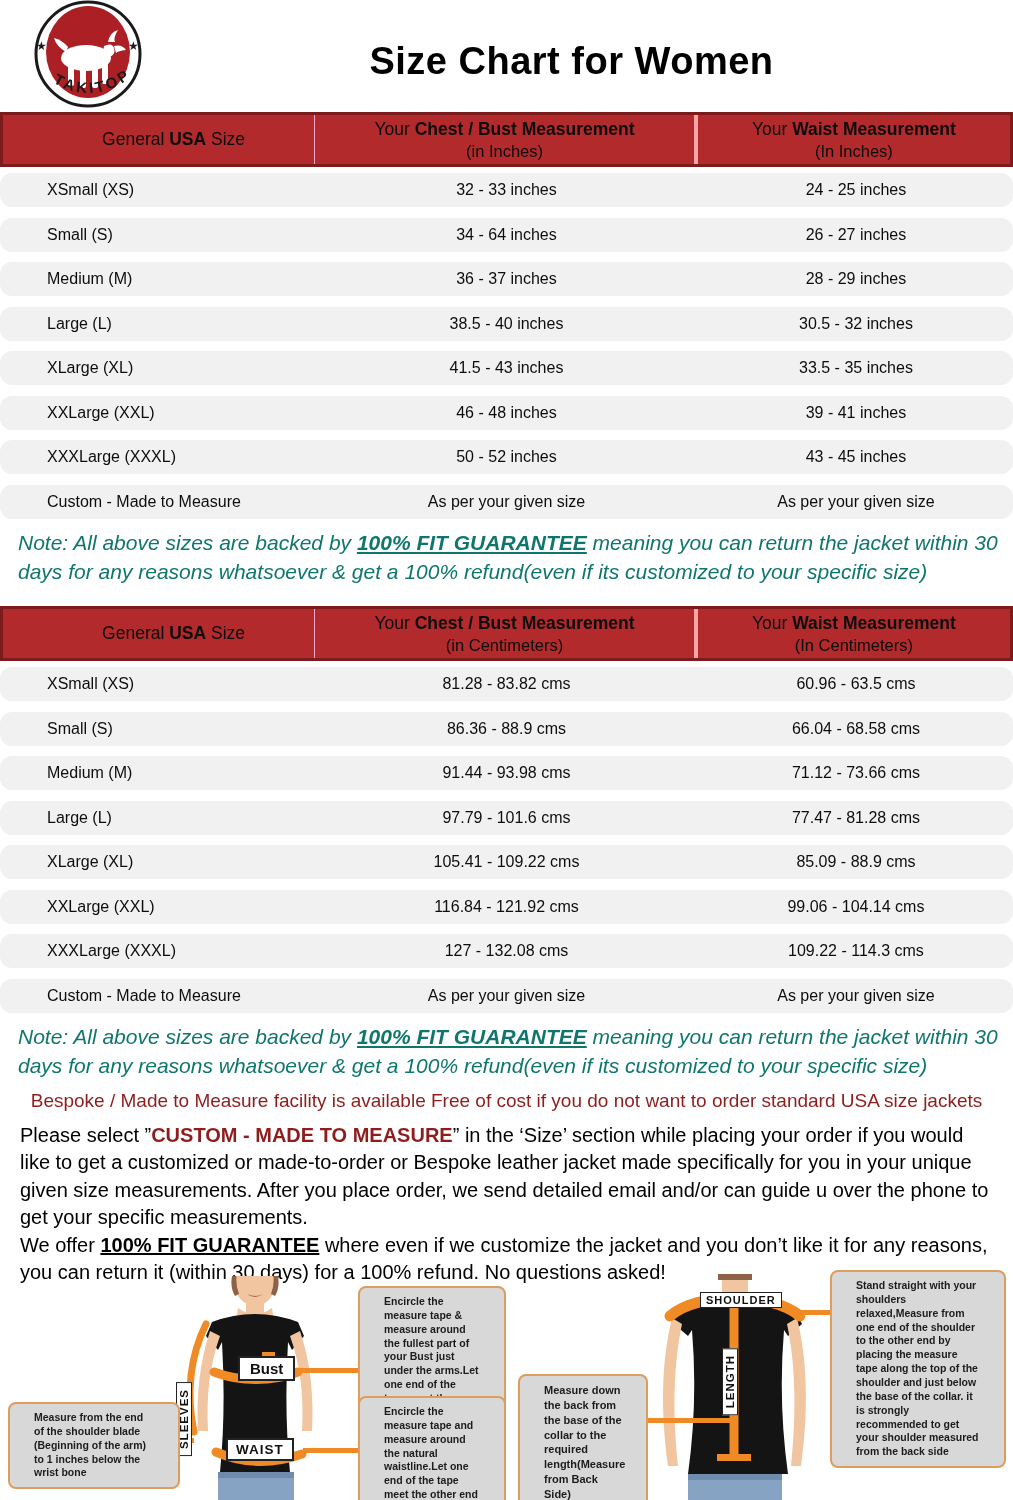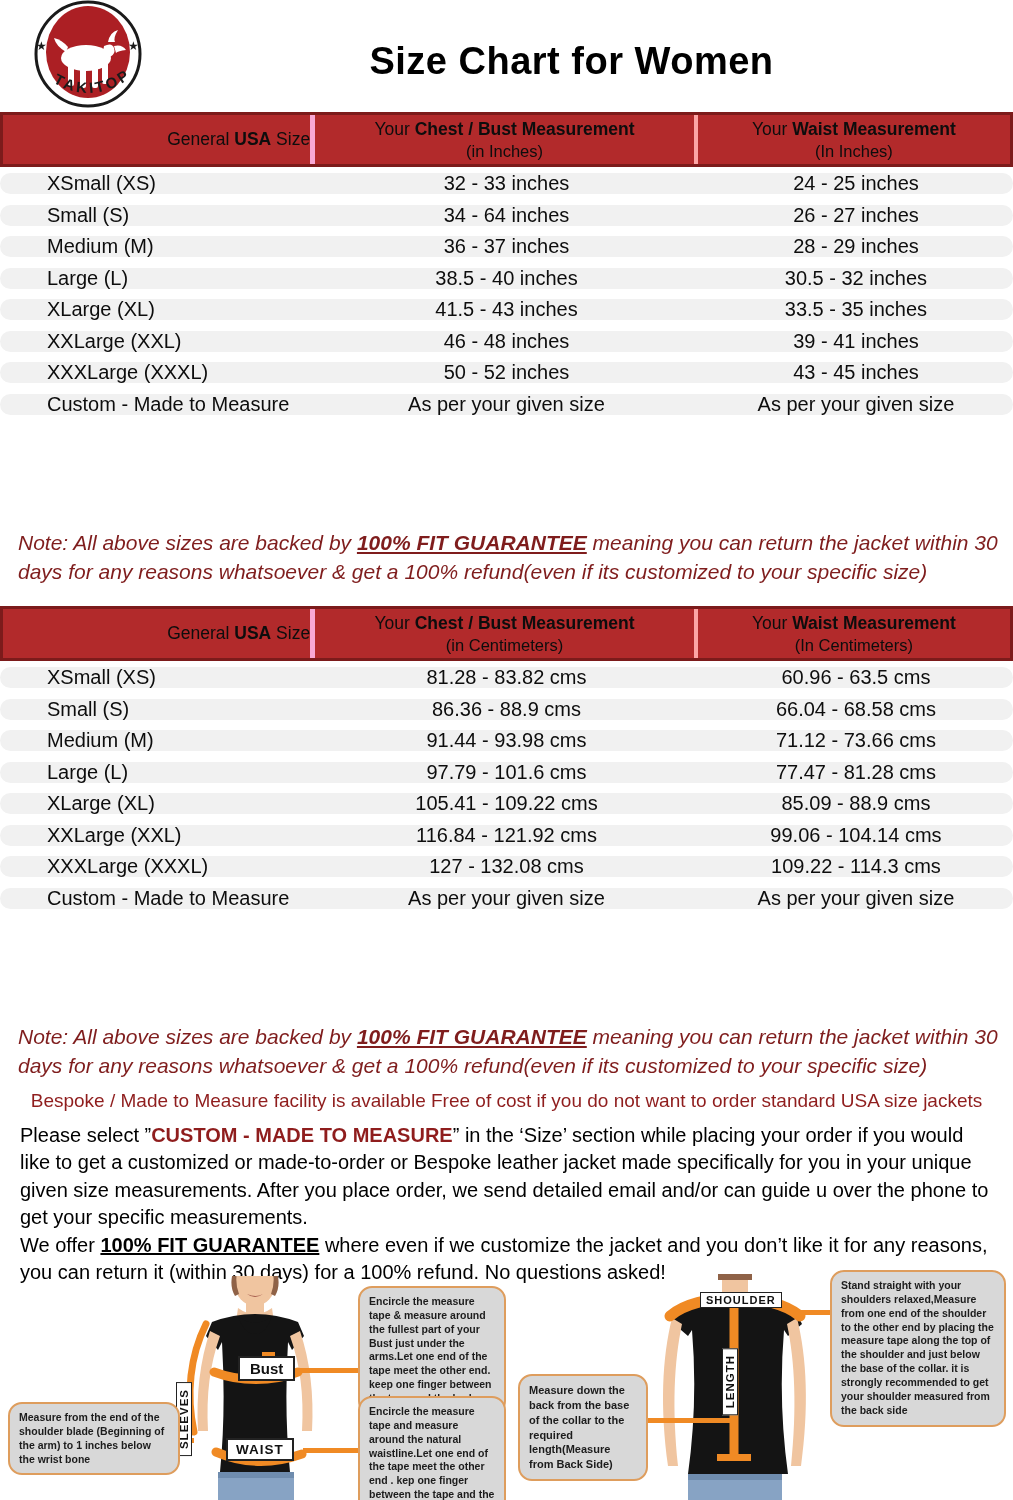--- a/index.html
+++ b/index.html
@@ -13,51 +13,51 @@
 
   
   .size-table { position: absolute; left: 0; width: 1013px; }
   .size-table.t-inches { top: 112px; }
   .size-table.t-cms    { top: 606px; }
   .thead { display: flex; background: #b22a2b; border: 3px solid #7c1b1b; height: 55px; color: #0d0d0d; }
   .th { display: flex; flex-direction: column; justify-content: center; text-align: center; }
   .th .l1 { font-size: 17.5px; }
   .th .l1 b { font-size: 17.5px; }
   .th .l2 { font-size: 16.5px; margin-top: 2px; }
-  .th1 { width: 31%; text-align: right; padding-left: 30px; font-size: 23px; border-right: 5px solid #f9a8d4; }
+  .th1 { width: 31%; text-align: center; padding-left: 30px; font-size: 23px; border-right: 1px solid #f9a8d4; }
   .th1 b { font-size: 23px; }
   .th2 { width: 38%; border-right: 4px solid #fca5a5; }
   .th3 { width: 31%; }
   .tbody { margin-top: 6px; }
-  .tr { display: flex; align-items: center; height: 21px; background: #f1f1f1; border-radius: 12px;
-    margin-bottom: 10.5px; font-size: 20px; color: #0d0d0d; }
+  .tr { display: flex; align-items: center; height: 34px; background: #f1f1f1; border-radius: 12px;
+    margin-bottom: 10.5px; font-size: 16px; color: #0d0d0d; }
   .td1 { width: 31%; padding-left: 47px; }
   .td2 { width: 38%; text-align: center; }
   .td3 { width: 31%; text-align: center; }
 
   
   .fit-note { position: absolute; left: 18px; width: 980px; font-style: italic; font-size: 21px;
-    line-height: 1.4; color: #7f1d1d; }
+    line-height: 1.4; color: #0f766e; }
   .fit-note.n1 { top: 528px; }
   .fit-note.n2 { top: 1022px; }
   .fit-note b { text-decoration: underline; }
   .bespoke-line { position: absolute; top: 1090px; left: 0; width: 1013px; text-align: center;
     color: #8f1d1d; font-weight: normal; font-size: 19px; }
   .custom-para { position: absolute; top: 1122px; left: 20px; width: 978px; font-size: 20px;
     line-height: 1.37; color: #000; }
   .custom-para .hl { color: #8f1d1d; font-weight: bold; }
   .custom-para b.u { text-decoration: underline; }
 
   
   .diagram { position: absolute; top: 1268px; left: 0; width: 1013px; height: 232px; }
   .figure-svg { position: absolute; }
   .front-figure { left: 150px; top: 8px; }
   .back-figure { left: 622px; top: 6px; }
-  .callout { position: absolute; background: #d8d8d8; border: 2px solid #de9d5d; border-radius: 14px;
-    padding: 7px 9px; font-weight: bold; font-size: 10.5px; line-height: 1.32; color: #1c1c1c; }
+  .callout { position: absolute; background: #d8d8d8; border: 2px solid #de9d5d; border-radius: 8px;
+    padding: 7px 24px; font-weight: bold; font-size: 10.5px; line-height: 1.32; color: #1c1c1c; }
   .co-sleeves  { left: 8px;   top: 134px; width: 172px; }
   .co-bust     { left: 358px; top: 18px;  width: 148px; }
   .co-waist    { left: 358px; top: 128px; width: 148px; }
   .co-length   { left: 518px; top: 106px; width: 130px; font-size: 11px; line-height: 1.35; }
   .co-shoulder { left: 830px; top: 2px;   width: 176px; }
   .connector { position: absolute; height: 5px; background: #f08a24; }
   .cn-sleeves { left: 152px; top: 170px; width: 42px; }
   .cn-bust    { left: 298px; top: 100px; width: 60px; }
   .cn-waist   { left: 303px; top: 180px; width: 55px; }
   .cn-length  { left: 648px; top: 150px; width: 86px; }

